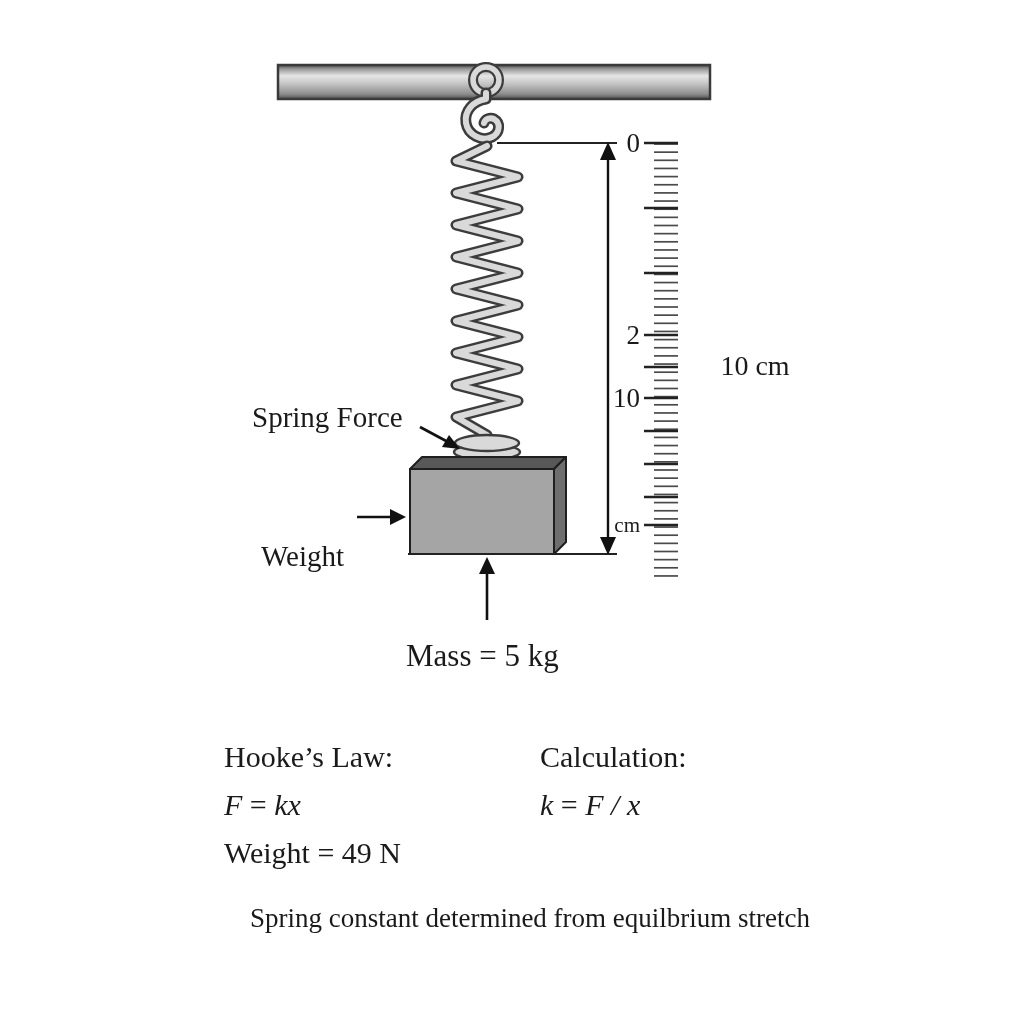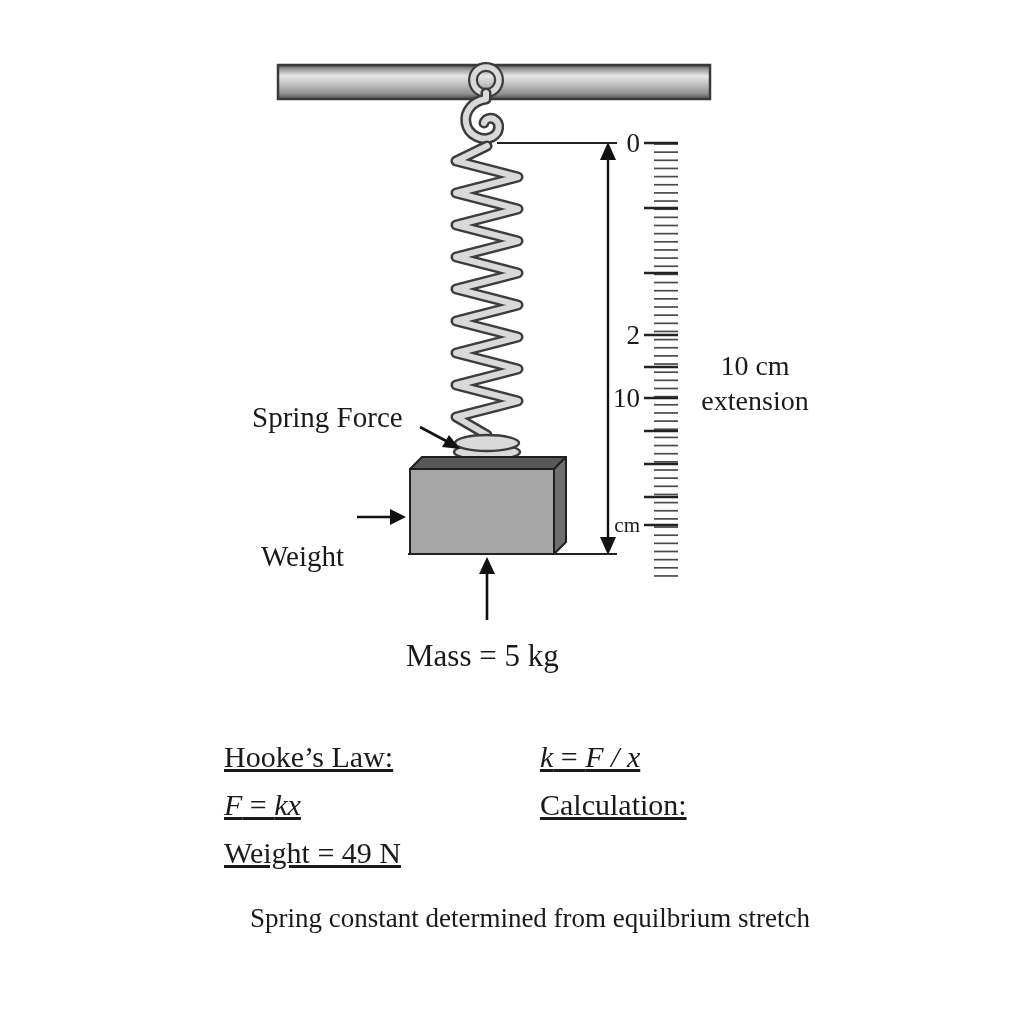--- a/index.html
+++ b/index.html
@@ -47,21 +47,20 @@
   .ruler-num-10 { top: 383px; }
   .ruler-unit   { top: 513px; font-size: 21px; }
   .formula-col {
     position: absolute;
     top: 733px;
     font-size: 30px;
   }
   .formula-col .frow {
     height: 48px;
     line-height: 48px;
-    text-decoration: underline;
   }
   .col-left  { left: 224px; }
   .col-right { left: 540px; }
   .it { font-style: italic; }
   .caption {
     position: absolute;
     left: 0; top: 903px; width: 1000px;
     text-align: center;
     font-size: 27px;
     padding-left: 30px;
@@ -212,34 +211,33 @@
   </svg>
 
   <div class="lbl lbl-spring-force">Spring Force</div>
 
   <div class="lbl lbl-weight">Weight</div>
 
   <div class="lbl lbl-mass">Mass = 5 kg</div>
 
   <div class="lbl lbl-extension">
     <div>10 cm</div>
-    <div>extension</div>
   </div>
 
   <div class="ruler-num ruler-num-0">0</div>
   <div class="ruler-num ruler-num-2">2</div>
   <div class="ruler-num ruler-num-10">10</div>
   <div class="ruler-num ruler-unit">cm</div>
 
   <div class="formula-col col-left">
     <div class="frow">Hooke’s Law:</div>
     <div class="frow"><span class="it">F</span><span> = </span><span class="it">kx</span></div>
     <div class="frow">Weight = 49 N</div>
   </div>
 
   <div class="formula-col col-right">
+    <div class="frow">Calculation:</div>
     <div class="frow"><span class="it">k</span><span> = </span><span class="it">F / x</span></div>
-    <div class="frow">Calculation:</div>
   </div>
 
   <div class="caption">Spring constant determined from equilbrium stretch</div>
 
 </div>
 
 </body></html>

